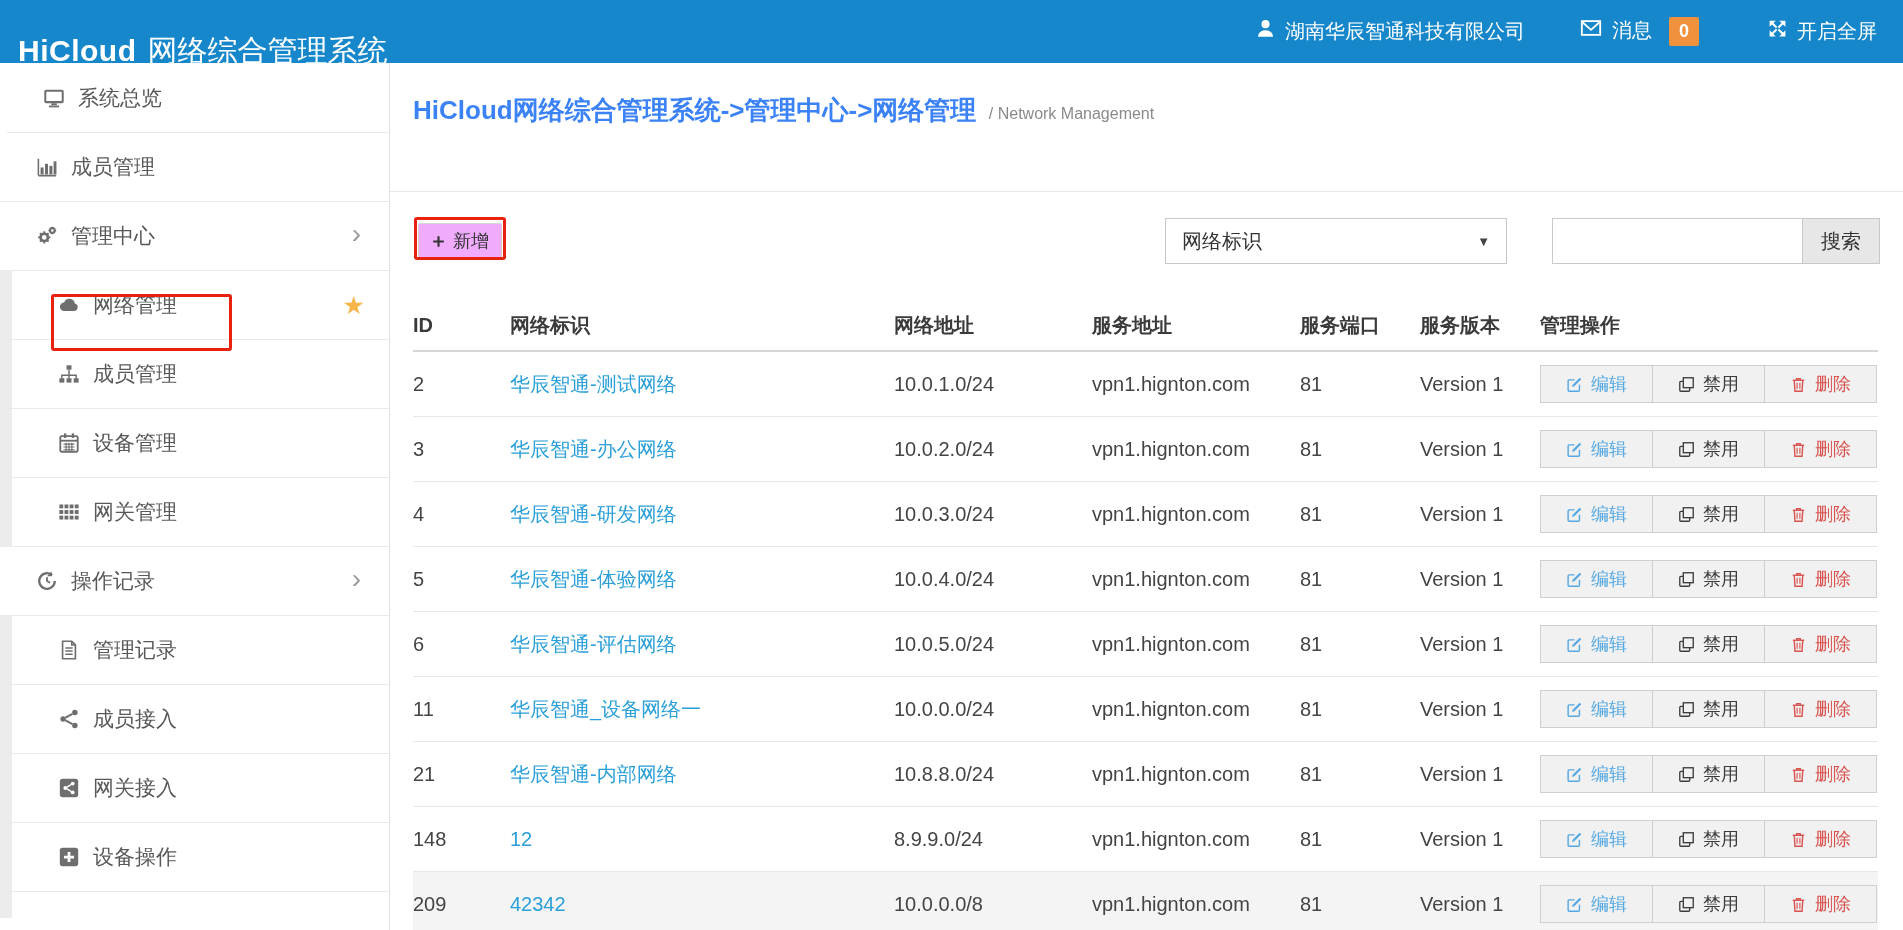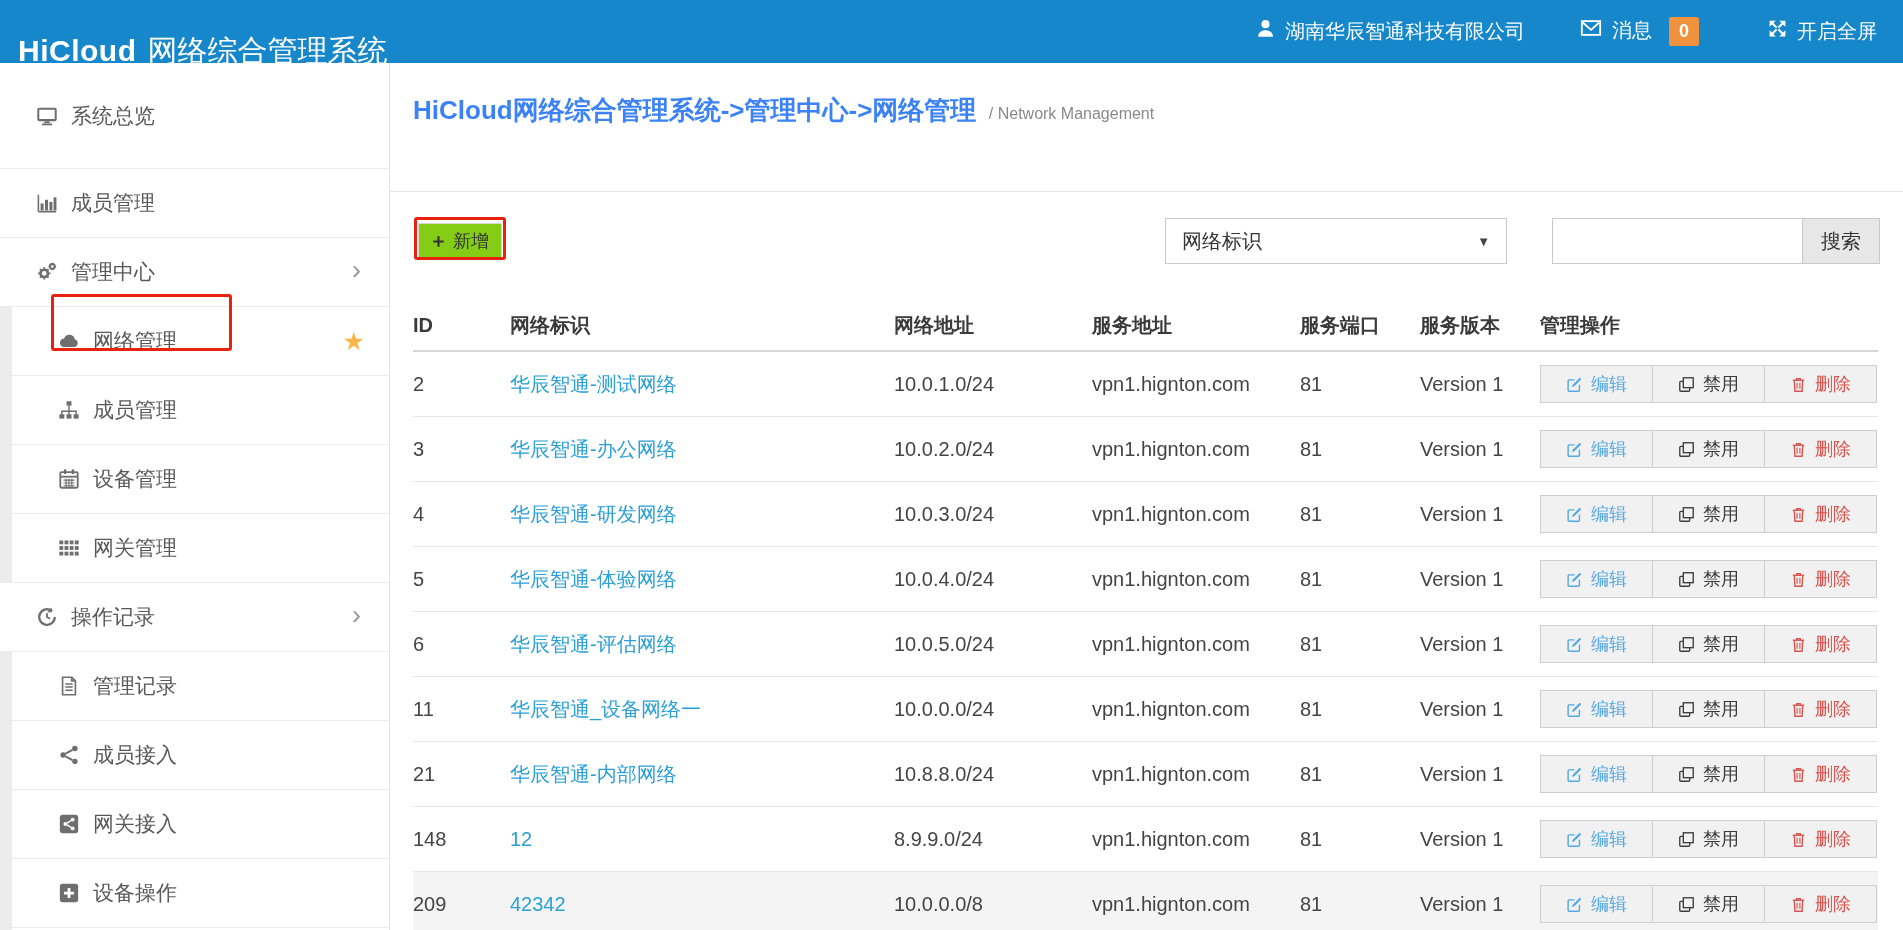--- a/index.html
+++ b/index.html
@@ -19,40 +19,40 @@
   .badge { min-width:30px; height:29px; padding:0 4px; box-sizing:border-box; background:#f0913d; color:#fff;
            display:flex; align-items:center; justify-content:center; font-size:18px; font-weight:bold;
            margin-left:7px; border-radius:2px; }
   .ti { display:flex; } .ti-user{font-size:21px} .ti-mail{font-size:22px} .ti-full{font-size:21px}
 
   
   .layout { display:flex; height:867px; }
   .sidebar { width:390px; flex:none; box-sizing:border-box; border-right:1px solid #e2e2e2; background:#fff; }
   .side-item { position:relative; height:69px; box-sizing:border-box; display:flex; align-items:center;
                border-bottom:1px solid #eaeaea; color:#585858; font-size:21px; cursor:pointer; background:#fff; }
-  .side-item:first-child { height:106px; }
+  .side-item:first-child { height:70px;margin-left:7px; }
   .side-item.lvl1 { padding-left:36px; }
   .side-item.sub  { padding-left:58px; }
   .side-item.sub::before { content:""; position:absolute; left:0; top:0; bottom:0; width:12px; background:#ececec; }
   .side-filler { position:relative; height:26px; background:#fff; }
   .side-filler::before { content:""; position:absolute; left:0; top:0; bottom:0; width:12px; background:#ececec; }
   .s-icon { font-size:22px; color:#6e6e6e; margin-right:13px; display:flex; }
   .s-label { white-space:nowrap; }
   .s-chevron { position:absolute; right:28px; top:50%; transform:translateY(-56%); color:#9a9a9a; font-size:28px; }
   .s-star { position:absolute; right:24px; color:#f7b54a; font-size:25px; }
 
   .main { flex:1; min-width:0; background:#fff; }
   .page-head { height:129px; box-sizing:border-box; padding:30px 0 0 23px; border-bottom:1px solid #e7e7e7; }
   .page-title { color:#3b82f6; font-size:26px; font-weight:bold; }
   .page-sub { color:#8a8a8a; font-size:16px; margin-left:8px; }
 
   
   .toolbar { display:flex; align-items:center; margin:26px 23px 0 28px; height:46px; }
   .btn-add { width:84px; height:36px; display:flex; align-items:center; justify-content:center; gap:7px;
-             background:#84cc16; border:1px solid #d4d4d4; font-size:18px; color:#333; cursor:pointer;
+             background:#f0abfc; border:1px solid #d4d4d4; font-size:18px; color:#333; cursor:pointer;
              border-radius:2px; font-family:inherit; }
   .btn-add .plus { font-size:15px; display:flex; }
   .filter-select { margin-left:auto; width:342px; height:46px; box-sizing:border-box; border:1px solid #c9c9c9;
                    display:flex; align-items:center; padding:0 16px; font-size:20px; color:#333; cursor:pointer;
                    background:#fff; }
   .filter-caret { margin-left:auto; font-size:13px; color:#444; }
   .search-group { display:flex; margin-left:45px; }
   .search-input { width:250px; height:46px; box-sizing:border-box; border:1px solid #c9c9c9; border-right:none;
                   padding:0 12px; font-size:20px; color:#333; outline:none; font-family:inherit; }
   .btn-search { width:78px; height:46px; box-sizing:border-box; border:1px solid #c9c9c9; background:#e7e7e7;

